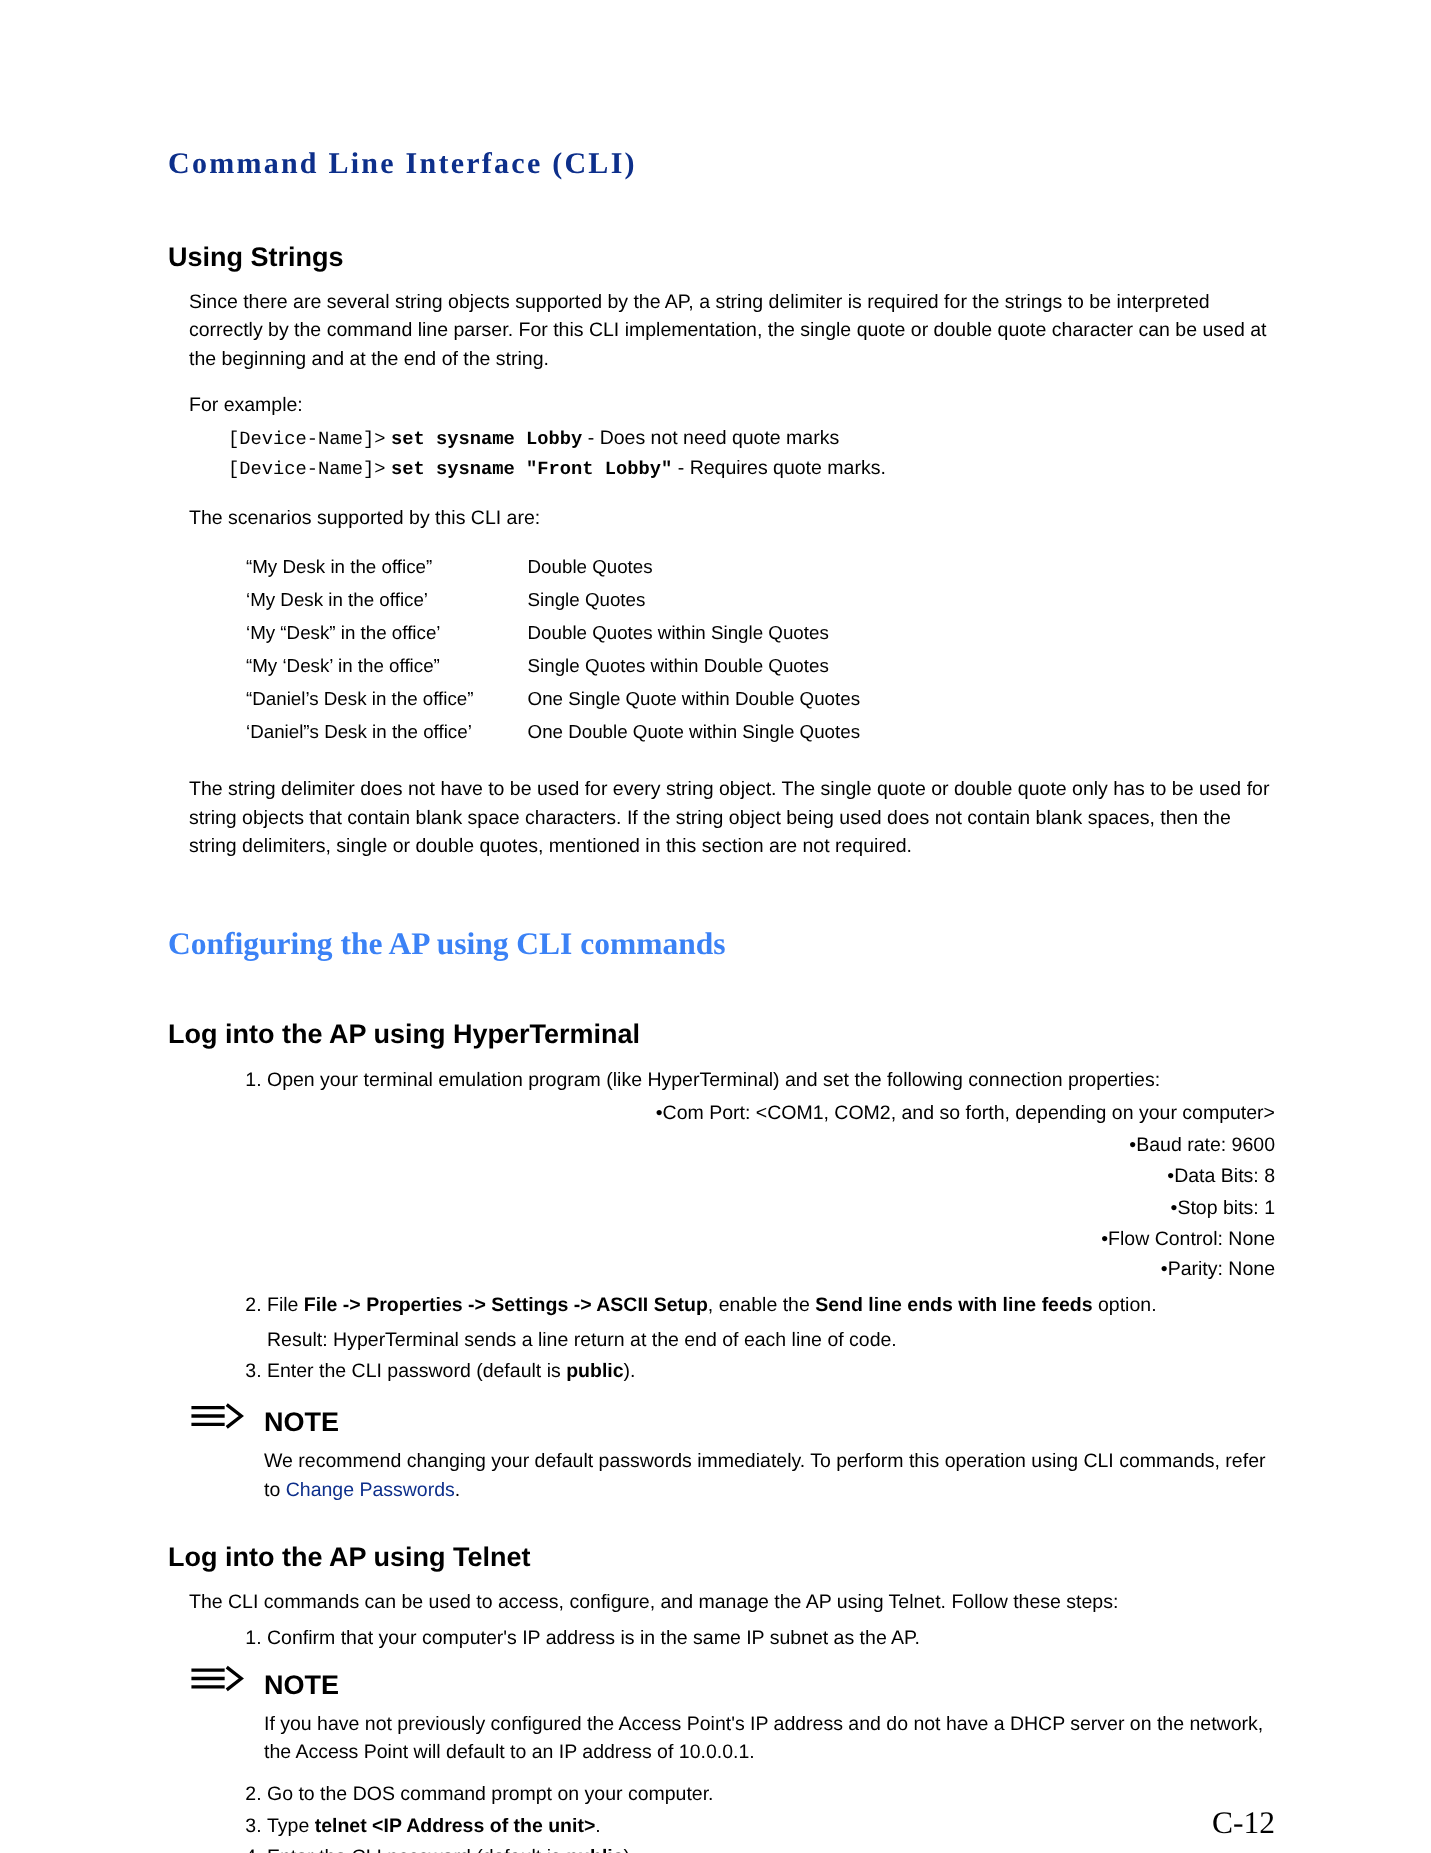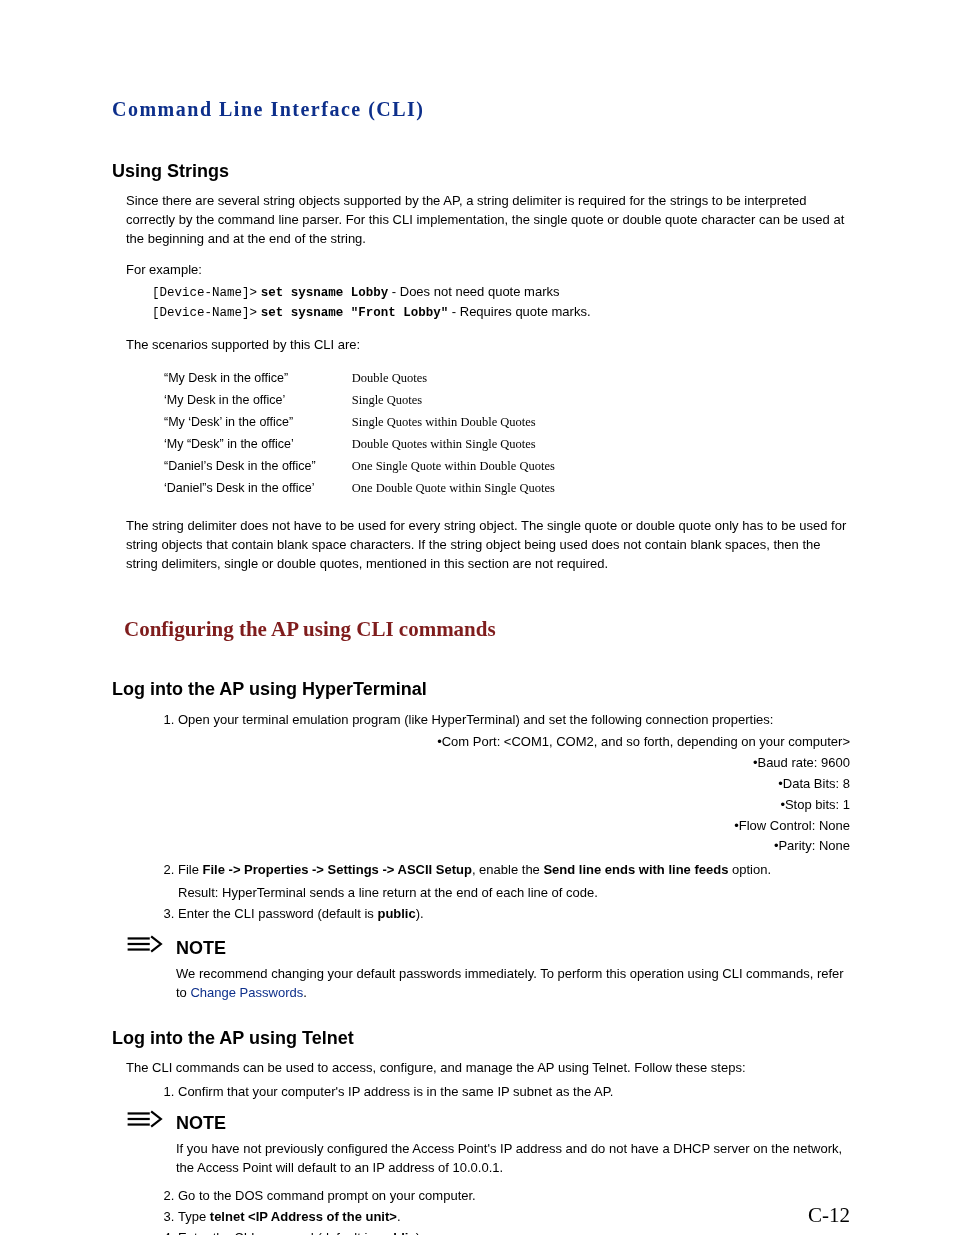--- a/index.html
+++ b/index.html
@@ -23,22 +23,22 @@
     color: #0d2f8b;
     font-size: 20px;
     font-weight: bold;
     letter-spacing: 1.5px;
     margin: 0 0 34px 0;
   }
   .h1-serif {
     font-family: "Times New Roman", Times, serif;
     font-size: 21px;
     font-weight: bold;
-    color: #7f1d1d;
-    margin: 0 0 10px 12px;
+    color: #3b82f6;
+    margin: 0 0 10px 0;
   }
   .h2-serif {
     font-family: Liberation Sans, sans-serif;
     font-size: 18px;
     font-weight: bold;
     color: #000;
     margin: 0 0 8px 0;
   }
   .body-p {
     margin: 0 0 12px 14px;
@@ -55,21 +55,21 @@
   }
   .bold { font-weight: bold; }
   .scenarios {
     display: table;
     margin: 4px 0 18px 52px;
     border-collapse: collapse;
     font-size: 12.5px;
   }
   .scenarios .row { display: table-row; }
   .scenarios .c1 { display: table-cell; padding: 2px 36px 2px 0; white-space: nowrap; }
-  .scenarios .c2 { display: table-cell; padding: 2px 0; font-family: Liberation Serif, serif; }
+  .scenarios .c2 { display: table-cell; padding: 2px 0; }
   ol.num {
     list-style: decimal;
     padding-left: 66px;
     margin: 4px 0 10px 0;
   }
   ol.num > li {
     padding: 1px 0;
   }
   ul.bul {
     list-style: none;
@@ -141,26 +141,26 @@
   <div class="scenarios">
     <div class="row">
         <div class="c1">“My Desk in the office”</div>
         <div class="c2">Double Quotes</div>
       </div>
     <div class="row">
         <div class="c1">‘My Desk in the office’</div>
         <div class="c2">Single Quotes</div>
       </div>
     <div class="row">
+        <div class="c1">‘My “Desk” in the office’</div>
+        <div class="c2">Double Quotes within Single Quotes</div>
+      </div>
+    <div class="row">
         <div class="c1">“My ‘Desk’ in the office”</div>
         <div class="c2">Single Quotes within Double Quotes</div>
-      </div>
-    <div class="row">
-        <div class="c1">‘My “Desk” in the office’</div>
-        <div class="c2">Double Quotes within Single Quotes</div>
       </div>
     <div class="row">
         <div class="c1">“Daniel’s Desk in the office”</div>
         <div class="c2">One Single Quote within Double Quotes</div>
       </div>
     <div class="row">
         <div class="c1">‘Daniel”s Desk in the office’</div>
         <div class="c2">One Double Quote within Single Quotes</div>
       </div>
   </div>

